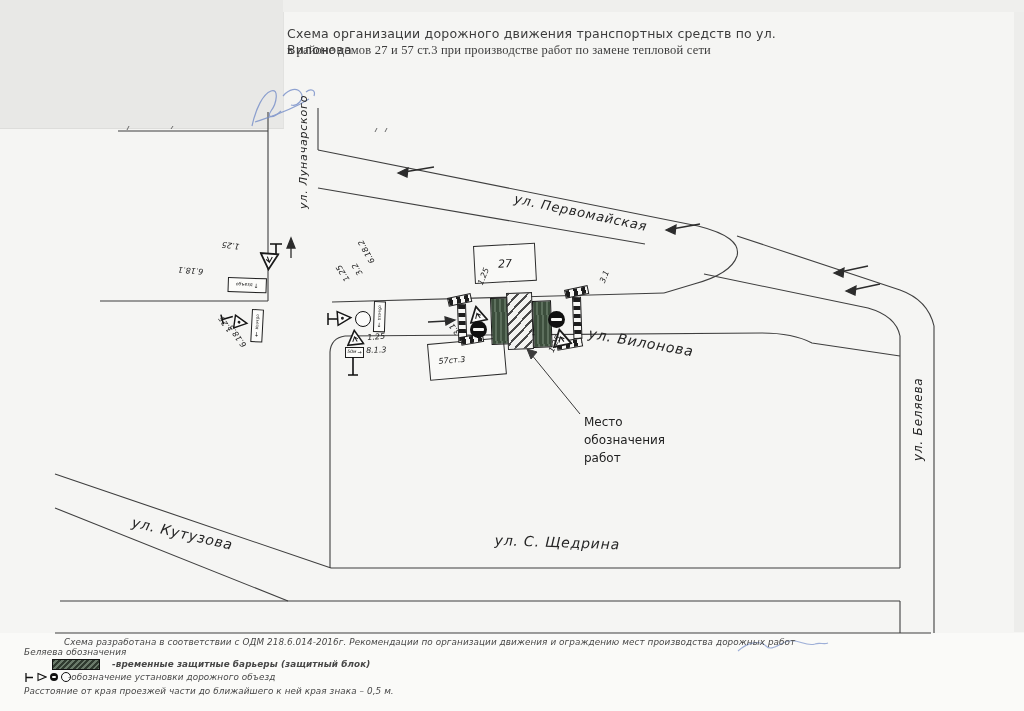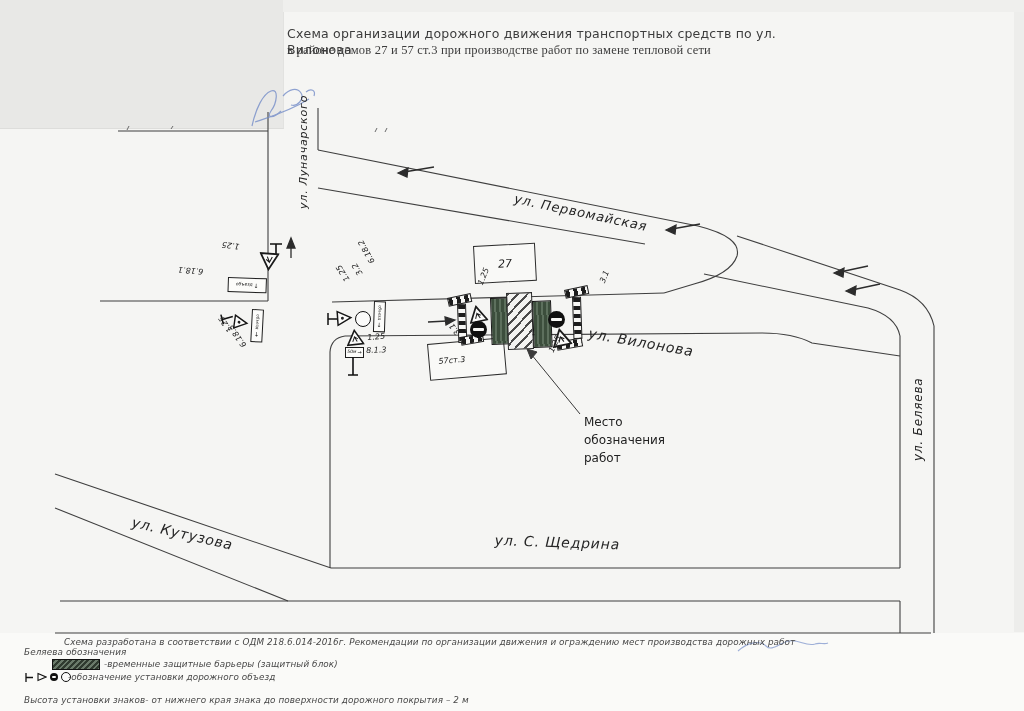--- a/index.html
+++ b/index.html
@@ -228,29 +228,29 @@
     <span class="parr" style="font-size:5px;">→</span>
   </div>
   <div class="lbl" style="left:366px;top:346px;transform:rotate(-2deg);">8.1.3</div>
   <svg class="sign-svg" style="left:346px;top:356px;" width="14" height="22" viewBox="0 0 14 22">
     <path d="M7,1 V19 M2,19 H12" stroke="#111" stroke-width="1.6" fill="none"></path>
   </svg>
 
   <div class="legend-text" style="left:24px;top:637px;margin-left:40px;">Схема разработана в соответствии с ОДМ 218.6.014-2016г. Рекомендации по организации движения и ограждению мест производства дорожных работ</div>
   <div class="legend-text" style="left:24px;top:647px;">Беляева обозначения</div>
   <div class="legend-barrier"></div>
-  <div class="legend-text" style="left:104px;top:659px;">-временные защитные барьеры (защитный блок)</div>
+  <div class="legend-text" style="left:112px;top:659px;font-weight:bold;">-временные защитные барьеры (защитный блок)</div>
   <div class="legend-icons">
     <svg width="10" height="11" viewBox="0 0 10 11">
       <path d="M2,1 V10 M2,5.5 H9" stroke="#111" stroke-width="1.3" fill="none"></path>
     </svg>
     <svg width="10" height="10" viewBox="0 0 10 10">
       <path d="M1,1.5 L9,5 L1,8.5 Z" fill="#fcfcfb" stroke="#111" stroke-width="1.1"></path>
     </svg>
     <div class="brick" style="position:static;width:8px;height:8px;">
         <span class="bar" style="height:2px;"></span>
       </div>
     <div class="plan-circle" style="position:static;width:8px;height:8px;"></div>
   </div>
   <div class="legend-text" style="left:68px;top:672px;">-обозначение установки дорожного объезд</div>
-  <div class="legend-text" style="left:24px;top:695px;">Высота установки знаков- от нижнего края знака до поверхности дорожного покрытия – 2 м</div>
+  <div class="legend-text" style="left:24px;top:686px;">Расстояние от края проезжей части до ближайшего к ней края знака – 0,5 м.</div>
 
 </div>
 
 </body></html>

